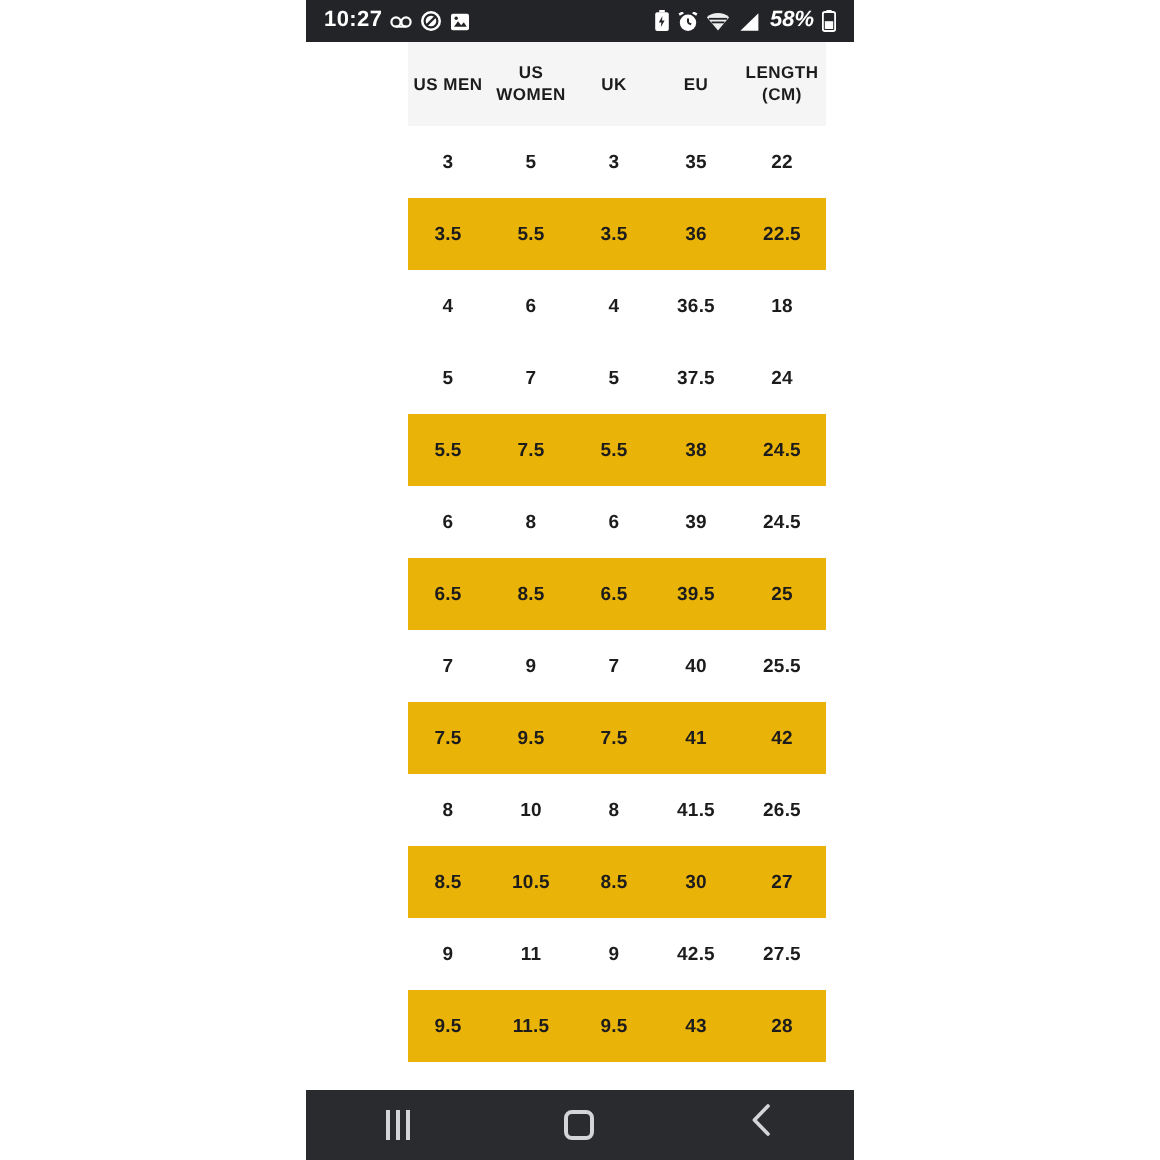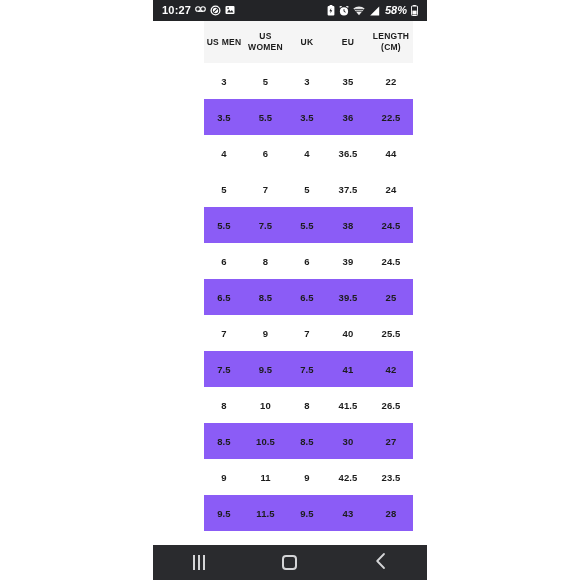--- a/index.html
+++ b/index.html
@@ -30,21 +30,21 @@
     background: #232427;
     display: flex;
     align-items: center;
     justify-content: space-between;
     padding: 0 9px;
     box-sizing: border-box;
     color: #ffffff;
   }
   .status-left {
     display: flex;
-    align-items: flex-start;
+    align-items: center;
     gap: 4px;
   }
   .status-right {
     display: flex;
     align-items: center;
     gap: 4px;
     font-style: italic;
   }
   .status-time {
     font-size: 11px;
@@ -105,21 +105,21 @@
     height: 36px;
     font-size: 9.5px;
     font-weight: bold;
     letter-spacing: 0.1px;
     padding: 0 1px;
   }
   .size-table tbody tr.odd-row td {
     background: #ffffff;
   }
   .size-table tbody tr.even-row td {
-    background: #8b5cf6;
+    background: #eab308;
   }
   .col-usmen  { width: 40px; }
   .col-uswomen{ width: 43px; }
   .col-uk     { width: 40px; }
   .col-eu     { width: 42px; }
   .col-length { width: 44px; }
 
   
   .nav-bar {
     position: absolute;
@@ -270,21 +270,21 @@
             <td>5.5</td>
             <td>3.5</td>
             <td>36</td>
             <td>22.5</td>
           </tr>
           <tr class="odd-row">
             <td>4</td>
             <td>6</td>
             <td>4</td>
             <td>36.5</td>
-            <td>44</td>
+            <td>18</td>
           </tr>
           <tr class="odd-row">
             <td>5</td>
             <td>7</td>
             <td>5</td>
             <td>37.5</td>
             <td>24</td>
           </tr>
           <tr class="even-row">
             <td>5.5</td>
@@ -333,21 +333,21 @@
             <td>10.5</td>
             <td>8.5</td>
             <td>30</td>
             <td>27</td>
           </tr>
           <tr class="odd-row">
             <td>9</td>
             <td>11</td>
             <td>9</td>
             <td>42.5</td>
-            <td>23.5</td>
+            <td>27.5</td>
           </tr>
           <tr class="even-row">
             <td>9.5</td>
             <td>11.5</td>
             <td>9.5</td>
             <td>43</td>
             <td>28</td>
           </tr>
         </tbody>
     </table>

